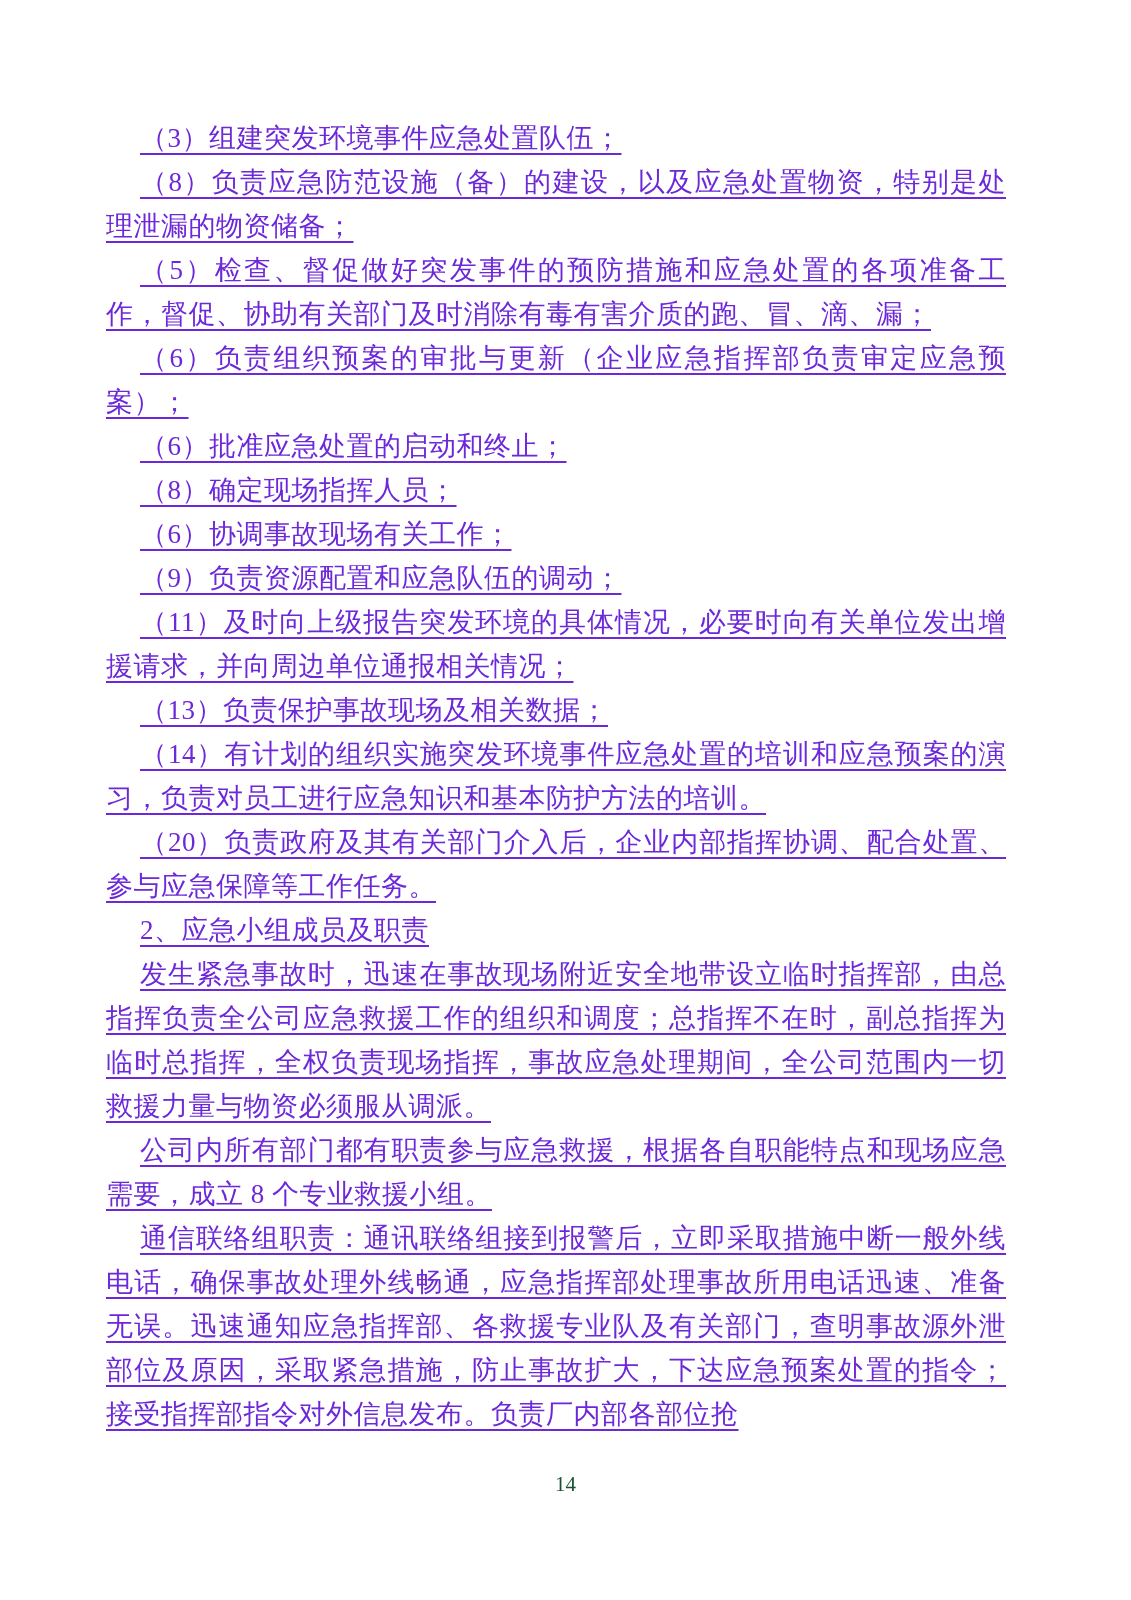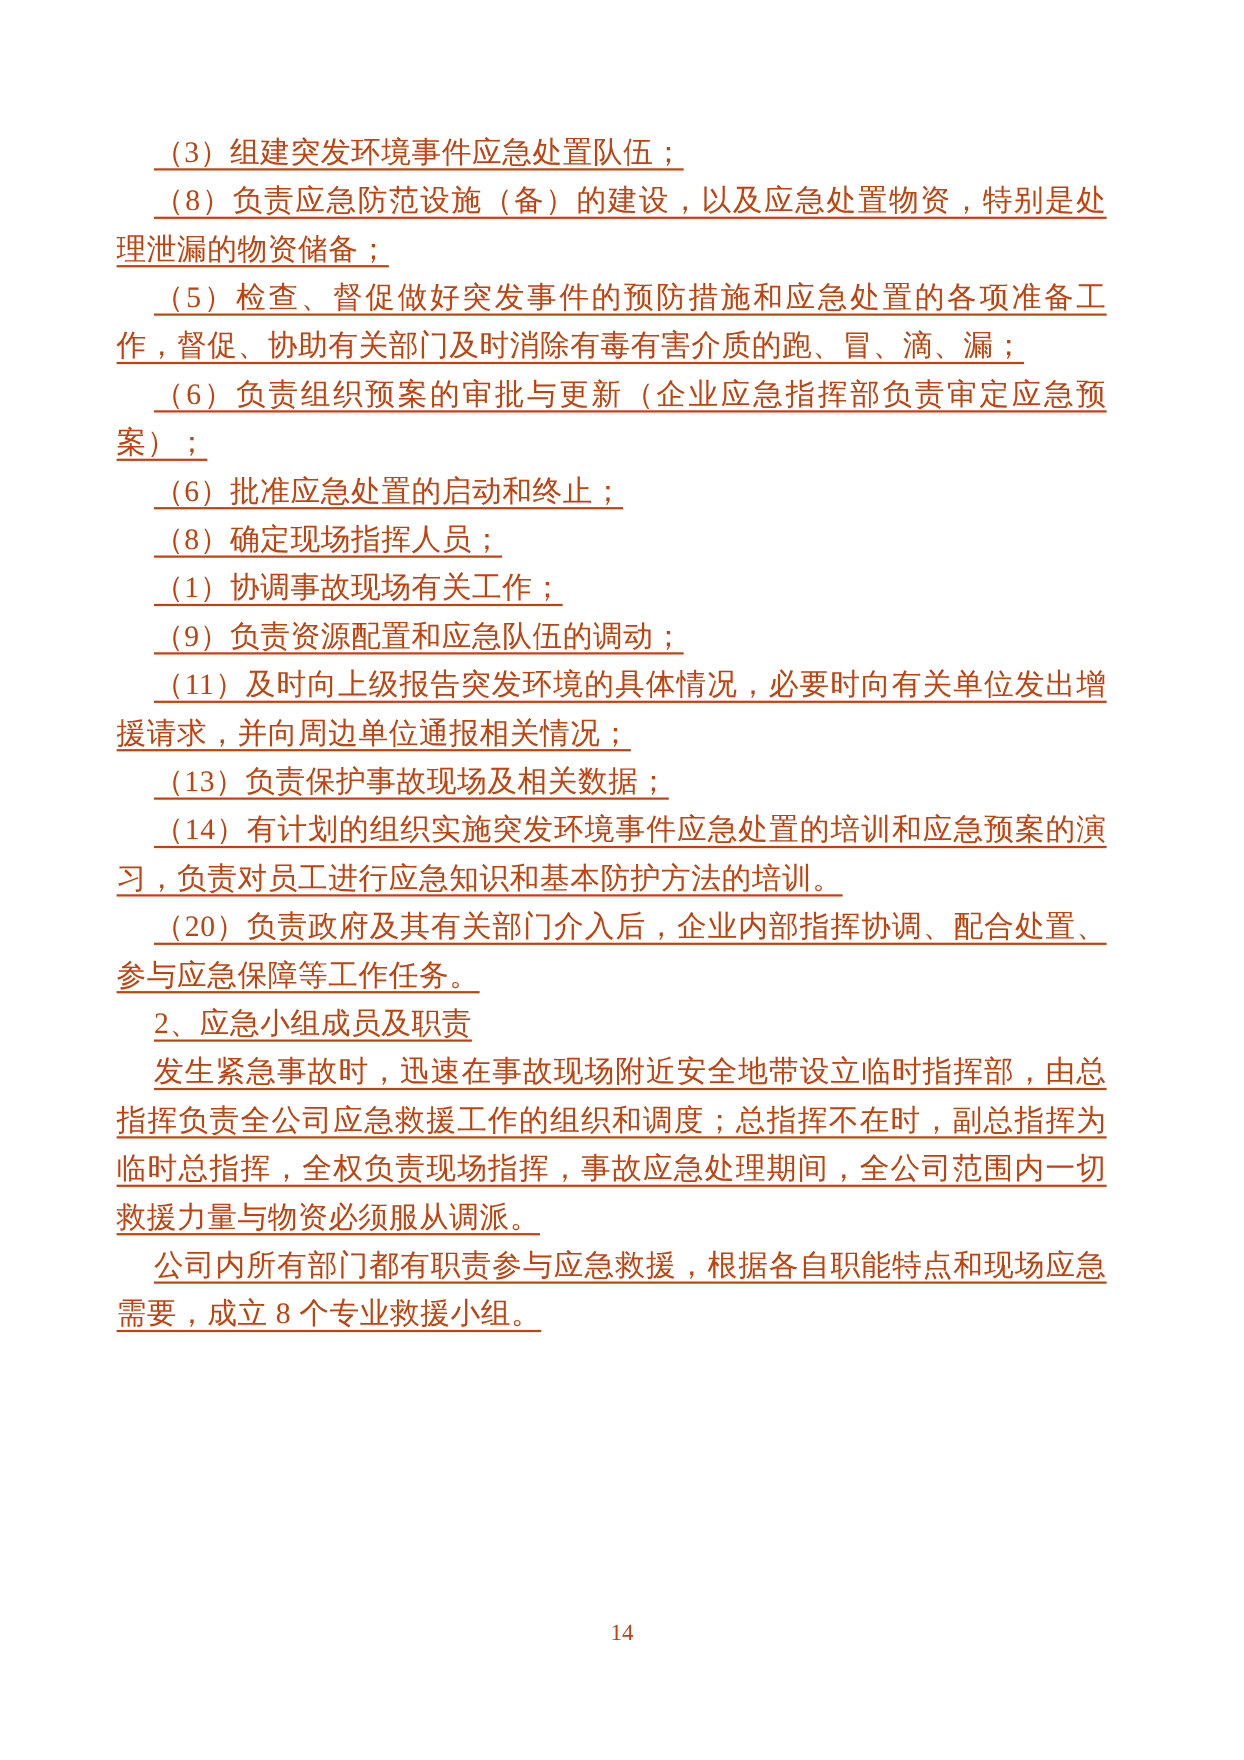--- a/index.html
+++ b/index.html
@@ -19,61 +19,62 @@
     position: absolute;
     left: 106px;
     top: 116px;
     width: 900px;
   }
   .para {
     margin: 0;
     padding: 0;
     font-size: 27px;
     line-height: 44px;
-    color: #c2410c;
+    color: #6d28d9;
     text-align: justify;
     text-justify: inter-character;
     text-indent: 34px;
     text-decoration: underline;
     text-decoration-thickness: 2px;
     text-underline-offset: 6px;
     letter-spacing: 0.5px;
     word-break: break-all;
   }
   .footer {
     position: absolute;
     left: 0;
     top: 1472px;
     width: 1131px;
     text-align: center;
   }
   .page-number {
     font-size: 21px;
-    color: #c2410c;
+    color: #14532d;
     font-family: "Liberation Serif", "DejaVu Serif", serif;
     text-decoration: none;
   }
 </style>
 </head>
 <body>
 
 <div class="page">
   <main class="doc-body">
       <p class="para">（3）组建突发环境事件应急处置队伍；</p>
       <p class="para">（8）负责应急防范设施（备）的建设，以及应急处置物资，特别是处理泄漏的物资储备；</p>
       <p class="para">（5）检查、督促做好突发事件的预防措施和应急处置的各项准备工作，督促、协助有关部门及时消除有毒有害介质的跑、冒、滴、漏；</p>
       <p class="para">（6）负责组织预案的审批与更新（企业应急指挥部负责审定应急预案）；</p>
       <p class="para">（6）批准应急处置的启动和终止；</p>
       <p class="para">（8）确定现场指挥人员；</p>
-      <p class="para">（1）协调事故现场有关工作；</p>
+      <p class="para">（6）协调事故现场有关工作；</p>
       <p class="para">（9）负责资源配置和应急队伍的调动；</p>
       <p class="para">（11）及时向上级报告突发环境的具体情况，必要时向有关单位发出增援请求，并向周边单位通报相关情况；</p>
       <p class="para">（13）负责保护事故现场及相关数据；</p>
       <p class="para">（14）有计划的组织实施突发环境事件应急处置的培训和应急预案的演习，负责对员工进行应急知识和基本防护方法的培训。</p>
       <p class="para">（20）负责政府及其有关部门介入后，企业内部指挥协调、配合处置、参与应急保障等工作任务。</p>
       <p class="para">2、应急小组成员及职责</p>
       <p class="para">发生紧急事故时，迅速在事故现场附近安全地带设立临时指挥部，由总指挥负责全公司应急救援工作的组织和调度；总指挥不在时，副总指挥为临时总指挥，全权负责现场指挥，事故应急处理期间，全公司范围内一切救援力量与物资必须服从调派。</p>
       <p class="para">公司内所有部门都有职责参与应急救援，根据各自职能特点和现场应急需要，成立 8 个专业救援小组。</p>
+      <p class="para">通信联络组职责：通讯联络组接到报警后，立即采取措施中断一般外线电话，确保事故处理外线畅通，应急指挥部处理事故所用电话迅速、准备无误。迅速通知应急指挥部、各救援专业队及有关部门，查明事故源外泄部位及原因，采取紧急措施，防止事故扩大，下达应急预案处置的指令；接受指挥部指令对外信息发布。负责厂内部各部位抢</p>
     </main>
   <footer class="footer">
     <span class="page-number">14</span>
   </footer>
 </div>
 
 </body></html>

